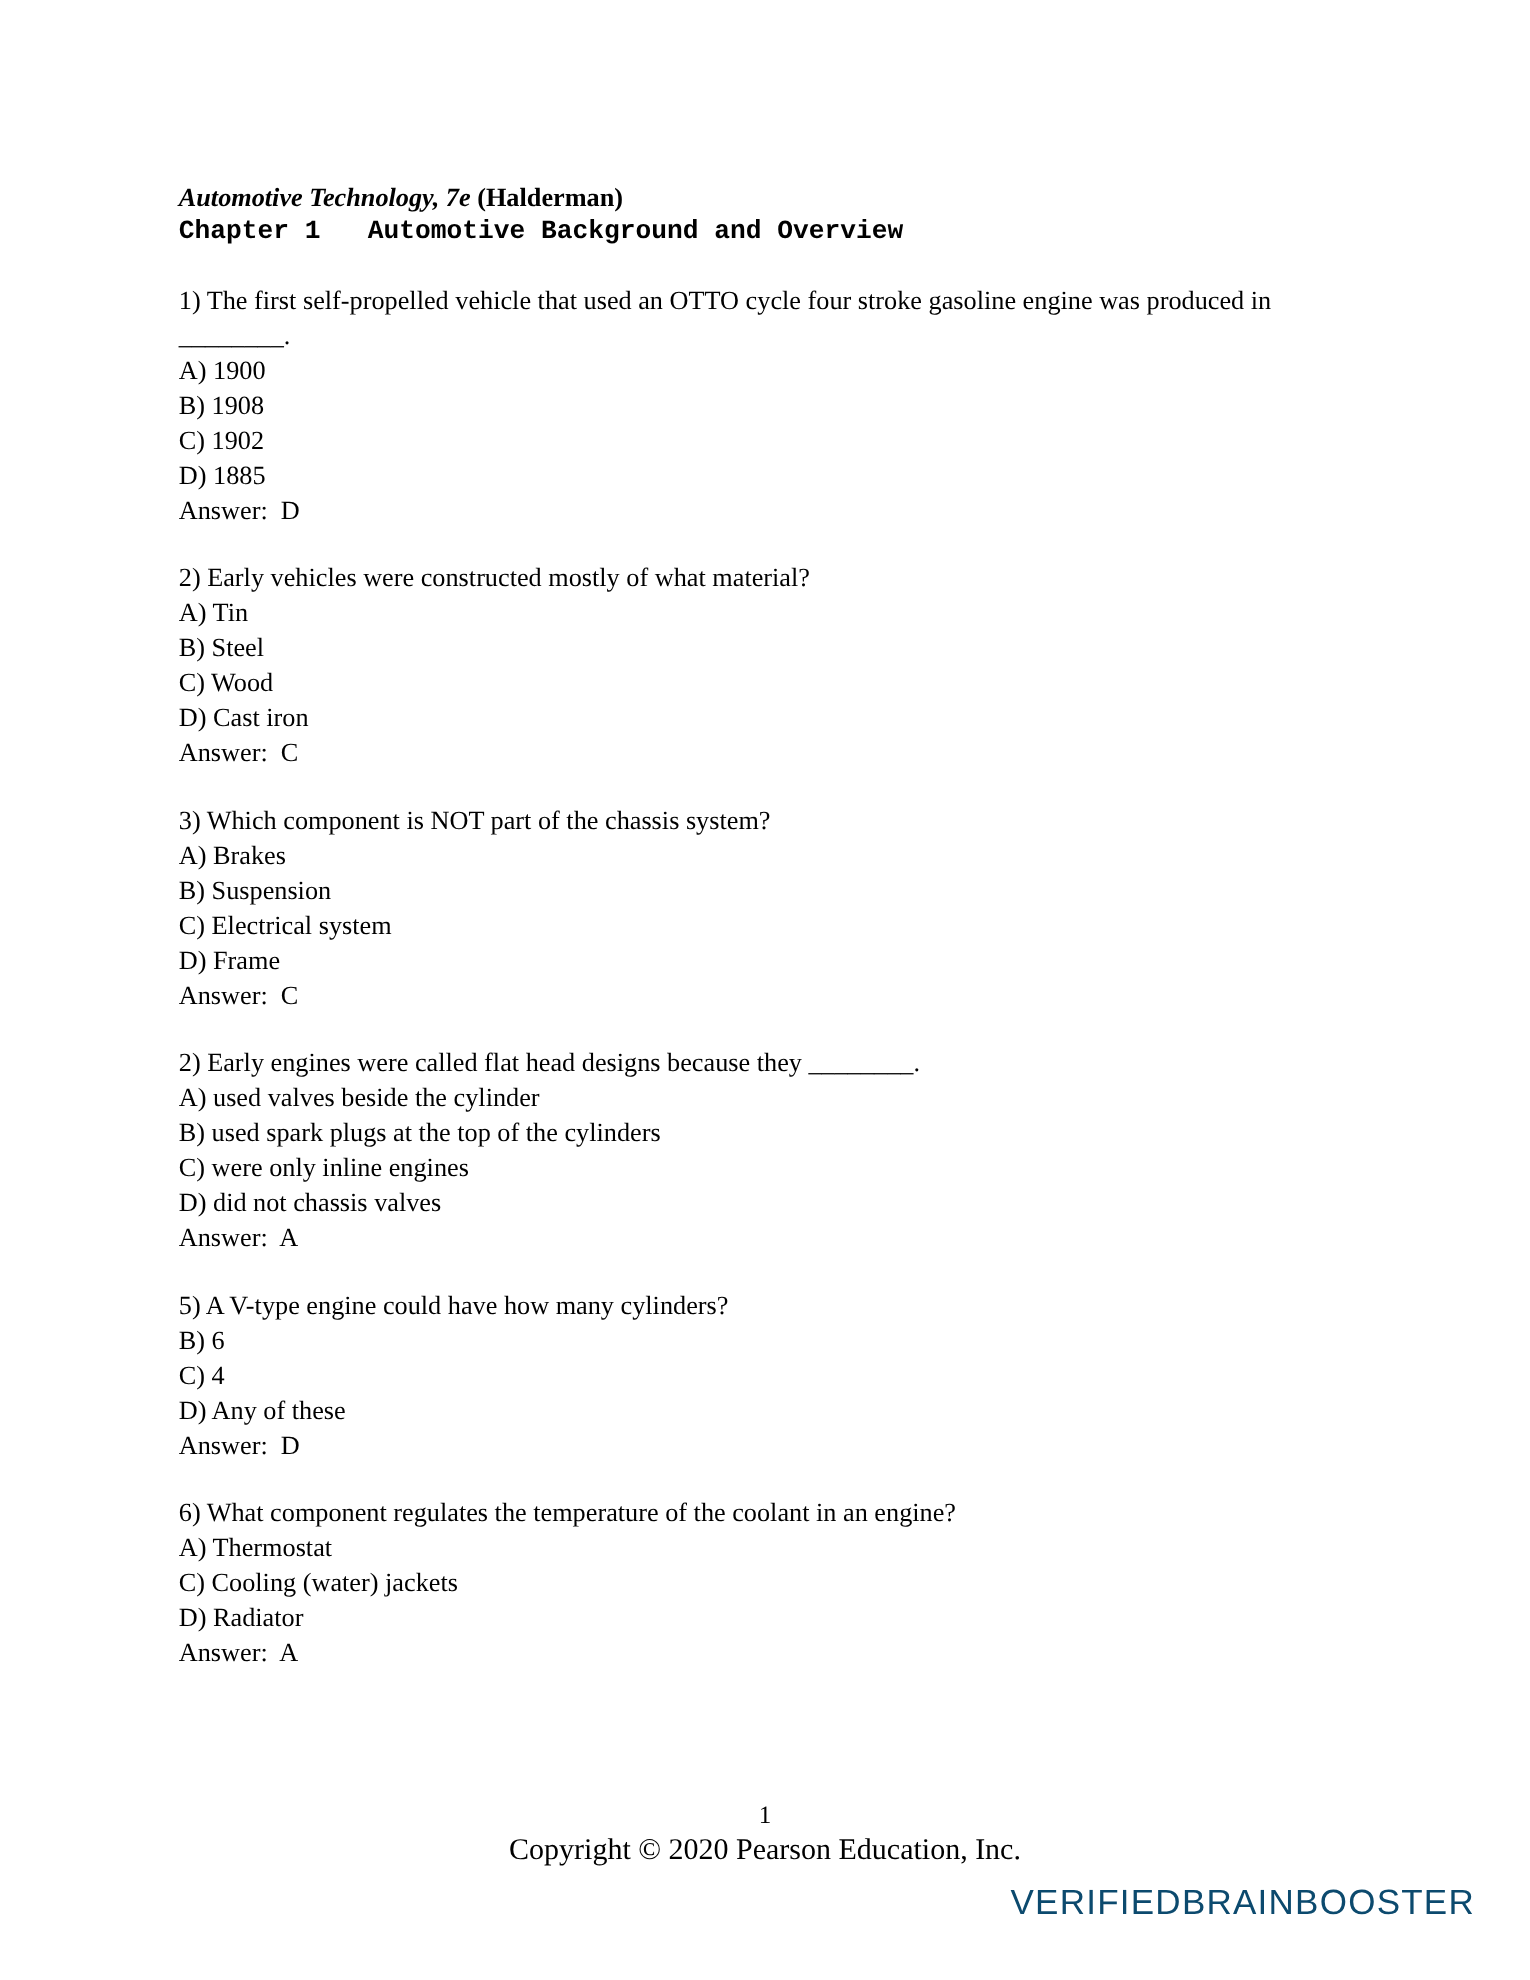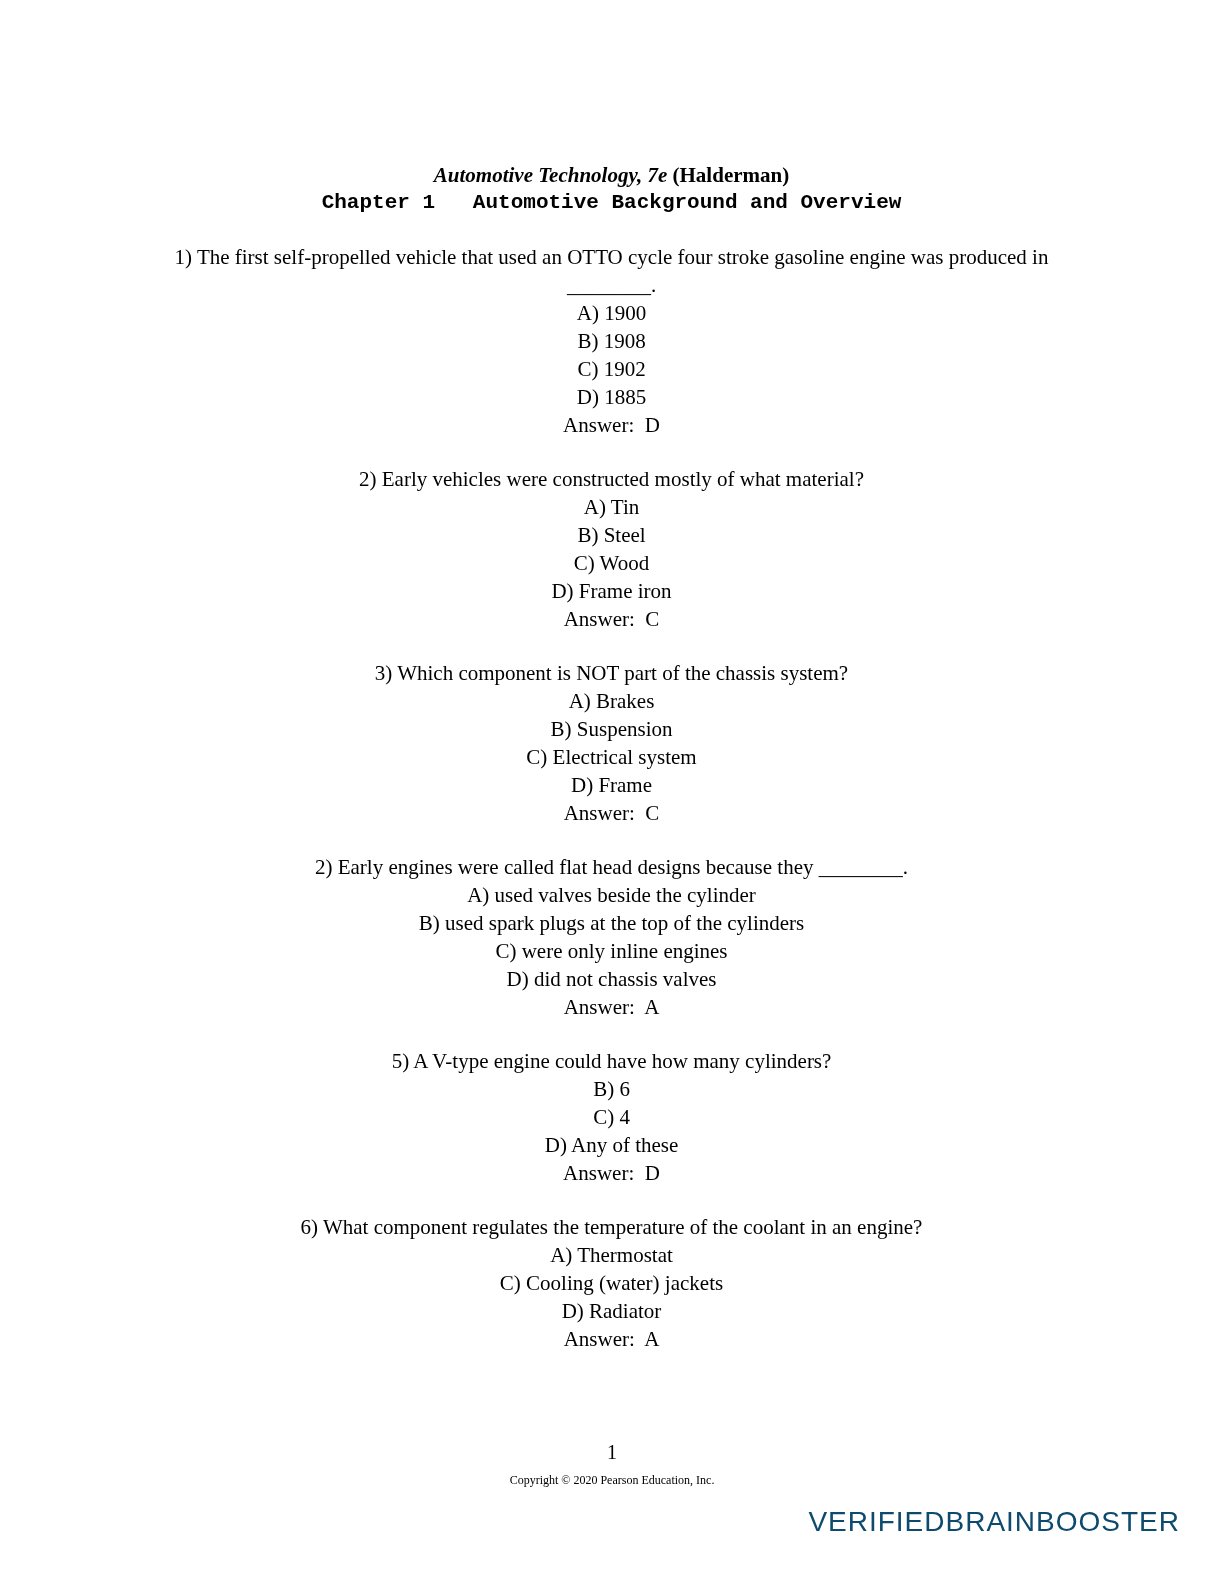--- a/index.html
+++ b/index.html
@@ -7,24 +7,23 @@
     width: 1224px;
     height: 1584px;
     background: #ffffff;
     color: #000000;
     font-family: "Liberation Serif", serif;
     position: relative;
     overflow: hidden;
   }
   .page {
     position: absolute;
-    top: 161px;
+    top: 144px;
     left: 143px;
     width: 937px;
-    text-align: center;
   }
   .line {
     font-size: 21px;
     line-height: 28px;
     white-space: pre-wrap;
   }
   .doc-title { font-weight: bold; }
   .doc-title .italic { font-style: italic; }
   .chapter-line { font-weight: bold; font-family: Liberation Mono, monospace; }
   .question { margin-top: 26px; }
@@ -33,21 +32,21 @@
     left: 0;
     right: 0;
     top: 1438px;
     text-align: center;
   }
   .footer .page-number {
     font-size: 20px;
     line-height: 28px;
   }
   .footer .copyright {
-    font-size: 12px;
+    font-size: 24px;
     line-height: 28px;
     text-align: center;
   }
   .watermark {
     position: absolute;
     right: 44px;
     top: 1506px;
     font-family: "Liberation Sans", sans-serif;
     font-size: 28px;
     letter-spacing: 1px;
@@ -69,21 +68,21 @@
     <div class="line">C) 1902</div>
     <div class="line">D) 1885</div>
     <div class="line">Answer:  D</div>
   </div>
 
   <div class="question">
     <div class="line">2) Early vehicles were constructed mostly of what material?</div>
     <div class="line">A) Tin</div>
     <div class="line">B) Steel</div>
     <div class="line">C) Wood</div>
-    <div class="line">D) Frame iron</div>
+    <div class="line">D) Cast iron</div>
     <div class="line">Answer:  C</div>
   </div>
 
   <div class="question">
     <div class="line">3) Which component is NOT part of the chassis system?</div>
     <div class="line">A) Brakes</div>
     <div class="line">B) Suspension</div>
     <div class="line">C) Electrical system</div>
     <div class="line">D) Frame</div>
     <div class="line">Answer:  C</div>

